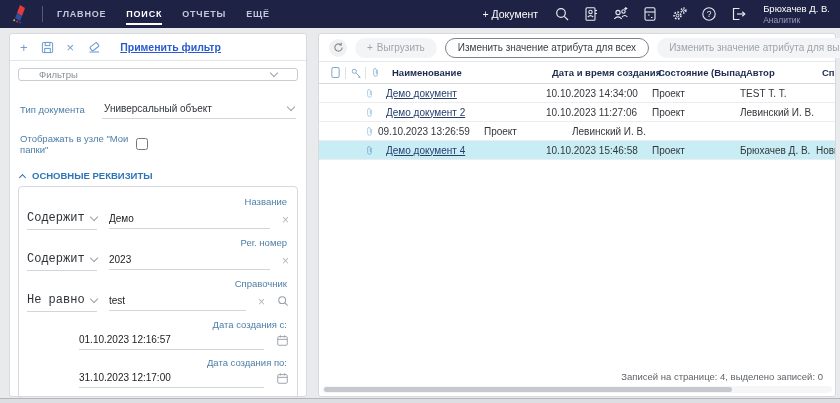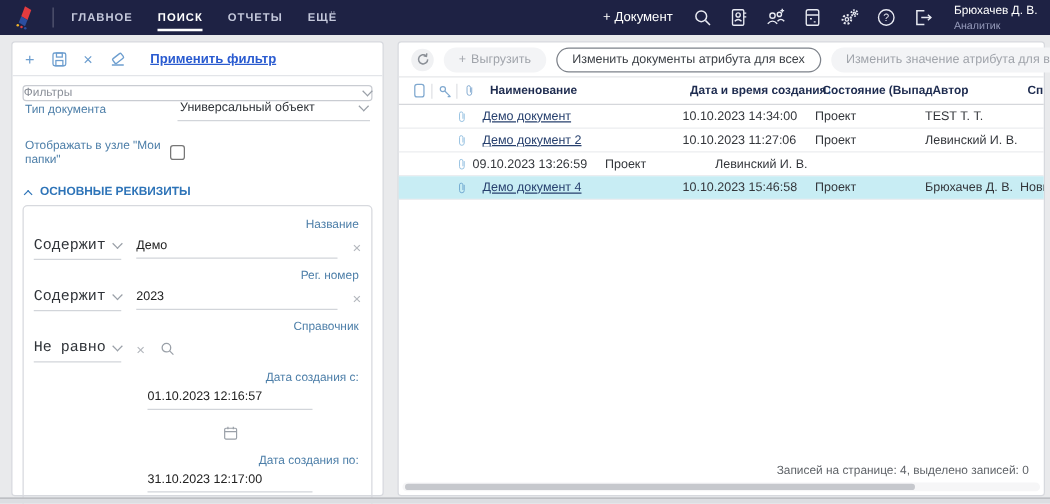--- a/index.html
+++ b/index.html
@@ -26,39 +26,39 @@
   .panel { position:absolute; top:33px; background:#fff; border:1px solid #d7d9de; border-radius:3px; }
   .panel-left  { left:9px;  width:298px; height:364px; display:flex; flex-direction:column; }
   .panel-right { left:318px; width:518px; height:364px; display:flex; flex-direction:column; }
   .footer-strip { position:absolute; left:0; right:0; bottom:0; height:5px; background:#dcdee2; border-top:1px solid #b4b6bb; }
 
   
   .flt-toolbar { display:flex; align-items:center; gap:13px; padding:6px 10px; border-bottom:1px solid #e3e5e9; }
   .ico-btn { color:#6d9ecf; display:flex; align-items:center; cursor:pointer; }
   .glyph-btn { font-size:13px; line-height:1; color:#6d9ecf; }
   .apply-link { margin-left:6px; font-size:10.5px; font-weight:bold; color:#2a5bd0; text-decoration:underline; cursor:pointer; }
-  .filters-select { margin:7px 8px 0; height:20px; border:1px solid #c9ccd2; border-radius:3px; display:flex; align-items:center; padding:0 0; color:#8a8f98; font-size:9.5px; cursor:pointer; }
+  .filters-select { margin:7px 8px 0; height:20px; border:1px solid #c9ccd2; border-radius:3px; display:flex; align-items:center; padding:0 20px; color:#8a8f98; font-size:9.5px; cursor:pointer; }
   .chev { width:6px; height:6px; border-right:1.3px solid #9aa0a8; border-bottom:1.3px solid #9aa0a8; transform:rotate(45deg); margin-top:-3px; }
   .caret-up { width:5px; height:5px; border-right:1.3px solid #2e74b8; border-bottom:1.3px solid #2e74b8; transform:rotate(-135deg); margin-top:4px; }
   .ml-auto { margin-left:auto; }
-  .row-doctype { margin:0 10px 0; display:flex; align-items:flex-end;gap:40px; }
+  .row-doctype { margin:22px 10px 0; display:flex; align-items:flex-end; }
   .f-label { color:#4c7ea8; font-size:9.5px; }
   .row-doctype .f-label { width:82px; padding-bottom:4px; }
   .uline-select { flex:1; border-bottom:1px solid #d2d5da; padding:0 2px 4px; font-size:10px; color:#2f3338; display:flex; align-items:center; cursor:pointer; }
   .chk-row { margin:14px 10px 0; display:flex; align-items:center; }
   .chk-row .f-label { width:116px; }
   .chk-row input { width:12px; height:12px; accent-color:#fff; }
   .section-hd { margin:15px 10px 5px; display:flex; align-items:center; gap:7px; color:#2e74b8; font-weight:bold; font-size:9.5px; cursor:pointer; }
   .fieldbox { margin:0 8px; border:1px solid #d7d9de; border-radius:4px; padding:2px 8px 10px; }
   .fieldbox .f-label { margin:7px 2px 3px;text-align:right; }
   .f-row { display:flex; align-items:center; gap:12px; }
   .op-select { width:70px; border-bottom:1px solid #d2d5da; padding:1px 0 4px; font-size:12px; color:#2f3338; display:flex; align-items:center; cursor:pointer; flex:none;font-family:Liberation Mono, monospace; }
   .f-input { flex:1; min-width:0; border:0; border-bottom:1px solid #d2d5da; font-size:10px; color:#222; padding:1px 0 4px; background:transparent; outline:none; font-family:Liberation Sans, sans-serif; }
   .clear-x { color:#b3b7bd; font-size:12px; line-height:1; cursor:pointer; }
-  .f-row.date-row { margin-left:52px;flex-direction:column; }
+  .f-row.date-row { margin-left:52px; }
 
   
   .res-toolbar { height:27px; display:flex; align-items:center; gap:8px; padding:0 10px; flex:none; }
   .btn-circle { width:18px; height:18px; border-radius:50%; background:#f0f1f3; display:flex; align-items:center; justify-content:center; cursor:pointer; flex:none; }
   .pill { height:20px; border-radius:11px; padding:0 12px; font-size:10px; display:flex; align-items:center; gap:4px; white-space:nowrap; cursor:pointer; }
   .pill.disabled { background:#f3f4f6; color:#a0a4ab; }
   .pill.primary { background:#fff; border:1px solid #7d828a; color:#3c4046; }
   .tbl-head { display:flex; align-items:center; height:23px; border-top:1px solid #e6e7ea; border-bottom:1px solid #d5d7db; font-size:9.5px; font-weight:bold; color:#1d2b4f; padding-left:8px; flex:none; }
   .ci { width:17px; display:flex; align-items:center; justify-content:center; color:#7fa8cf; }
   .col-sep { width:1px; height:12px; background:#dfe1e5; margin:0 1px; }
@@ -226,20 +226,21 @@
       <input class="f-input" value="2023" style="">
       <span class="clear-x">×</span>
     </div>
 
     <div class="f-label">Справочник</div>
     <div class="f-row">
       <span class="op-select">
         <span>Не равно</span>
         <span class="chev ml-auto"></span>
       </span>
+      <input class="f-input" value="test" style="">
       <span class="clear-x">×</span>
       <span><svg width="12" height="12" viewBox="0 0 14 14" fill="none" stroke="#9aa0a8" stroke-width="1.2">
             <circle cx="6" cy="6" r="4"></circle>
             <line x1="9" y1="9" x2="12.5" y2="12.5"></line>
           </svg></span>
     </div>
 
     <div class="f-label">Дата создания с:</div>
     <div class="f-row date-row">
       <input class="f-input" value="01.10.2023 12:16:57" style="">
@@ -270,21 +271,21 @@
     <span class="btn-circle">
       <svg width="11" height="11" viewBox="0 0 12 12" fill="none" stroke="#8a8f96" stroke-width="1.3">
           <path d="M10 6 a4 4 0 1 1 -1.3 -3"></path>
           <path d="M9.2 0.8 L8.9 3.3 L6.5 2.8"></path>
         </svg>
     </span>
     <span class="pill disabled">
       <span>+</span>
       <span>Выгрузить</span>
     </span>
-    <span class="pill primary">Изменить документы атрибута для всех</span>
+    <span class="pill primary">Изменить значение атрибута для всех</span>
     <span class="pill disabled">Изменить значение атрибута для выбранных</span>
   </div>
 
   <div class="tbl-head">
     <span class="ci">
         <svg width="11" height="13" viewBox="0 0 12 14" fill="none" stroke="#7fa8cf" stroke-width="1.1">
           <rect x="2" y="1.5" width="8" height="11" rx="2"></rect>
         </svg>
       </span>
     <span class="col-sep"></span>

